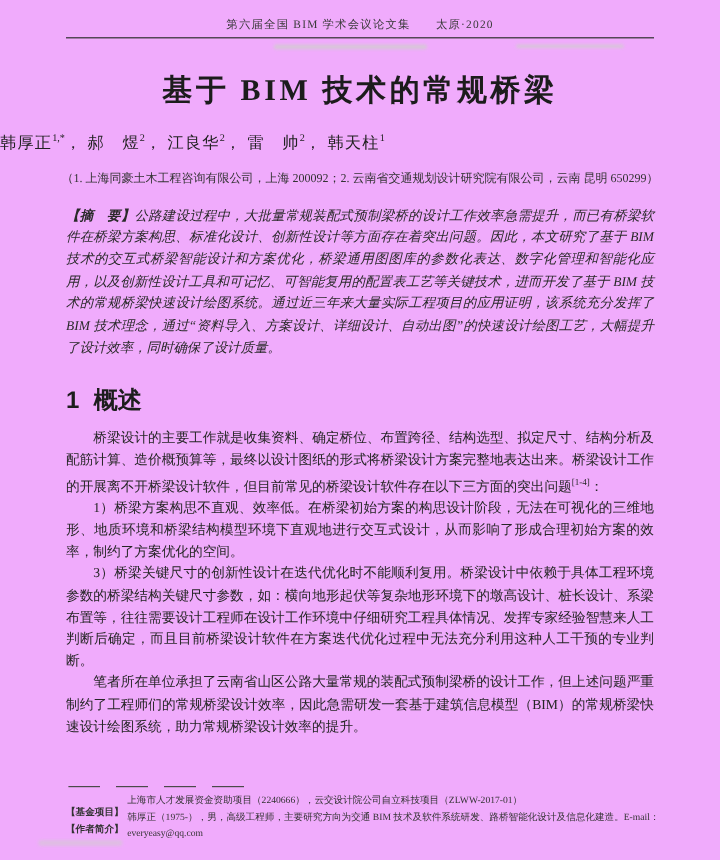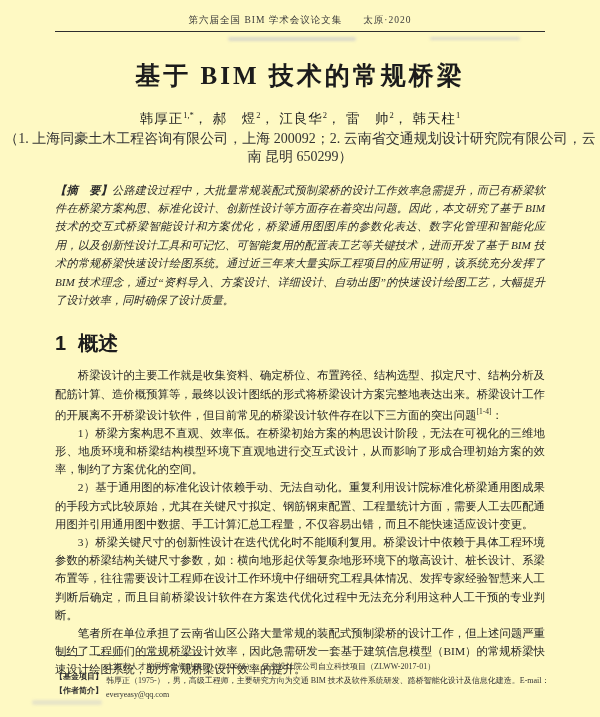--- a/index.html
+++ b/index.html
@@ -5,21 +5,21 @@
   html, body {
     margin: 0;
     padding: 0;
     background: #e9e9e7;
   }
   .page {
     position: relative;
     width: 600px;
     height: 717px;
     margin: 0 auto;
-    background: #fef9c3;
+    background: #f0abfc;
     color: #262626;
     font-family: "Liberation Serif", "DejaVu Serif", serif;
     overflow: hidden;
   }
   
   .header {
     padding-top: 14px;
     text-align: center;
     font-size: 9.5px;
     letter-spacing: 1px;
@@ -49,30 +49,29 @@
     font-size: 25px;
     line-height: 41px;
     font-weight: bold;
     letter-spacing: 3px;
     color: #1c1c1c;
   }
   .title-line { display: block; }
   
   .authors {
     margin-top: 13px;
-    text-align: center;
     font-size: 13.5px;
     letter-spacing: 1px;
     color: #222;
   }
   .authors sup { font-size: 8.5px; letter-spacing: 0; }
   .affil {
-    margin-top: 2px;
+    margin-top: 14px;
     text-align: center;
-    font-size: 14px;
+    font-size: 10px;
     color: #333;
   }
   
   .abstract {
     width: 490px;
     margin: 15px auto 0;
     font-size: 11.2px;
     line-height: 18.4px;
     text-align: justify;
     font-style: italic;
@@ -149,21 +148,20 @@
     <p><span class="abs-label">【摘　要】</span><span>公路建设过程中，大批量常规装配式预制梁桥的设计工作效率急需提升，而已有桥梁软件在桥梁方案构思、标准化设计、创新性设计等方面存在着突出问题。因此，本文研究了基于 BIM 技术的交互式桥梁智能设计和方案优化，桥梁通用图图库的参数化表达、数字化管理和智能化应用，以及创新性设计工具和可记忆、可智能复用的配置表工艺等关键技术，进而开发了基于 BIM 技术的常规桥梁快速设计绘图系统。通过近三年来大量实际工程项目的应用证明，该系统充分发挥了 BIM 技术理念，通过“资料导入、方案设计、详细设计、自动出图”的快速设计绘图工艺，大幅提升了设计效率，同时确保了设计质量。</span></p>
   </div>
 
   <h2 class="sec-heading">
     <span class="sec-num">1</span><span>概述</span>
   </h2>
 
   <div class="bodytext">
     <p><span>桥梁设计的主要工作就是收集资料、确定桥位、布置跨径、结构选型、拟定尺寸、结构分析及配筋计算、造价概预算等，最终以设计图纸的形式将桥梁设计方案完整地表达出来。桥梁设计工作的开展离不开桥梁设计软件，但目前常见的桥梁设计软件存在以下三方面的突出问题</span><sup class="cite">[1-4]</sup><span>：</span></p>
     <p>1）桥梁方案构思不直观、效率低。在桥梁初始方案的构思设计阶段，无法在可视化的三维地形、地质环境和桥梁结构模型环境下直观地进行交互式设计，从而影响了形成合理初始方案的效率，制约了方案优化的空间。</p>
-    <p>2）基于通用图的标准化设计依赖手动、无法自动化。重复利用设计院标准化桥梁通用图成果的手段方式比较原始，尤其在关键尺寸拟定、钢筋钢束配置、工程量统计方面，需要人工去匹配通用图并引用通用图中数据、手工计算汇总工程量，不仅容易出错，而且不能快速适应设计变更。</p>
     <p>3）桥梁关键尺寸的创新性设计在迭代优化时不能顺利复用。桥梁设计中依赖于具体工程环境参数的桥梁结构关键尺寸参数，如：横向地形起伏等复杂地形环境下的墩高设计、桩长设计、系梁布置等，往往需要设计工程师在设计工作环境中仔细研究工程具体情况、发挥专家经验智慧来人工判断后确定，而且目前桥梁设计软件在方案迭代优化过程中无法充分利用这种人工干预的专业判断。</p>
     <p>笔者所在单位承担了云南省山区公路大量常规的装配式预制梁桥的设计工作，但上述问题严重制约了工程师们的常规桥梁设计效率，因此急需研发一套基于建筑信息模型（BIM）的常规桥梁快速设计绘图系统，助力常规桥梁设计效率的提升。</p>
   </div>
 
   <div class="footnotes">
     <div class="fn-rule"></div>
     <div class="fn-item">
       <span class="fn-label">【基金项目】</span><span>上海市人才发展资金资助项目（2240666），云交设计院公司自立科技项目（ZLWW-2017-01）</span>
     </div>
     <div class="fn-item">

